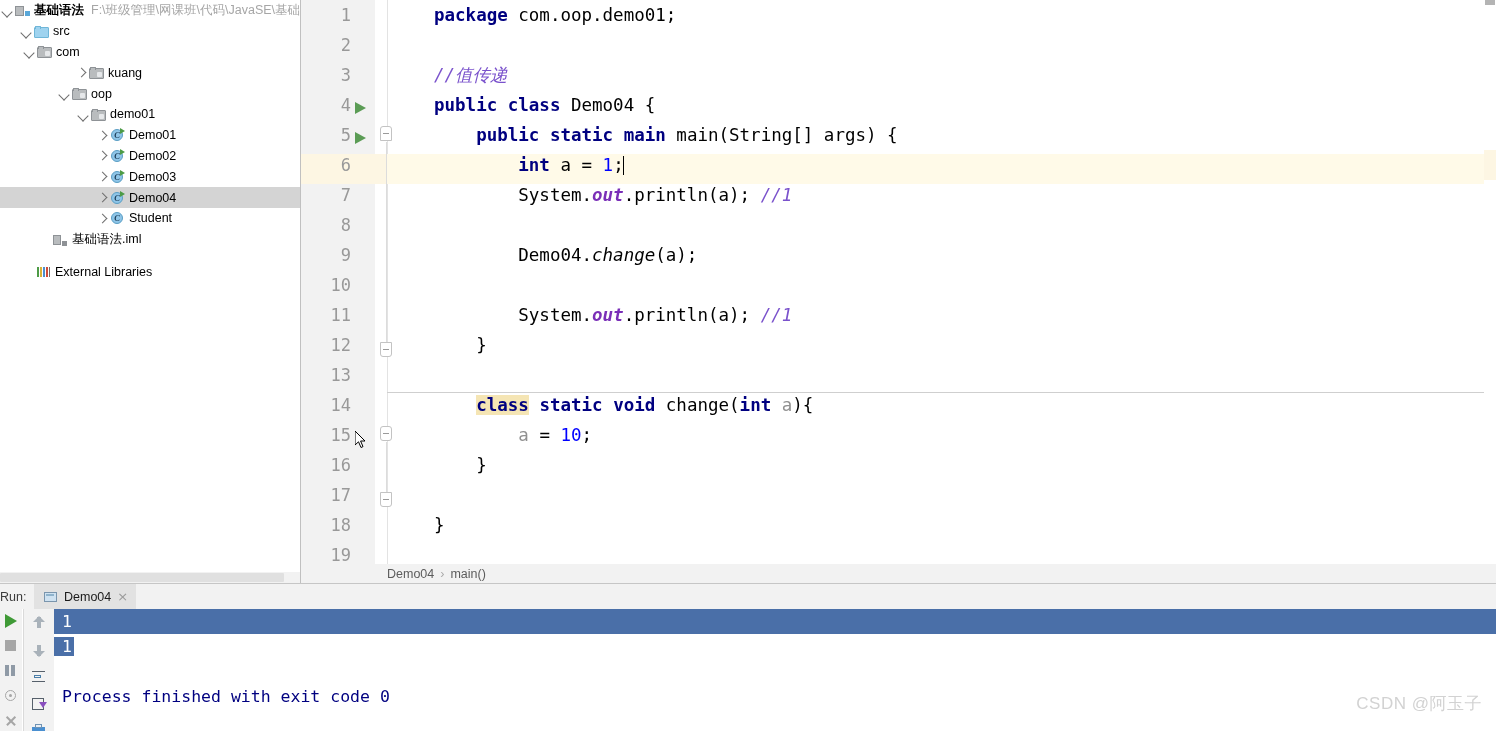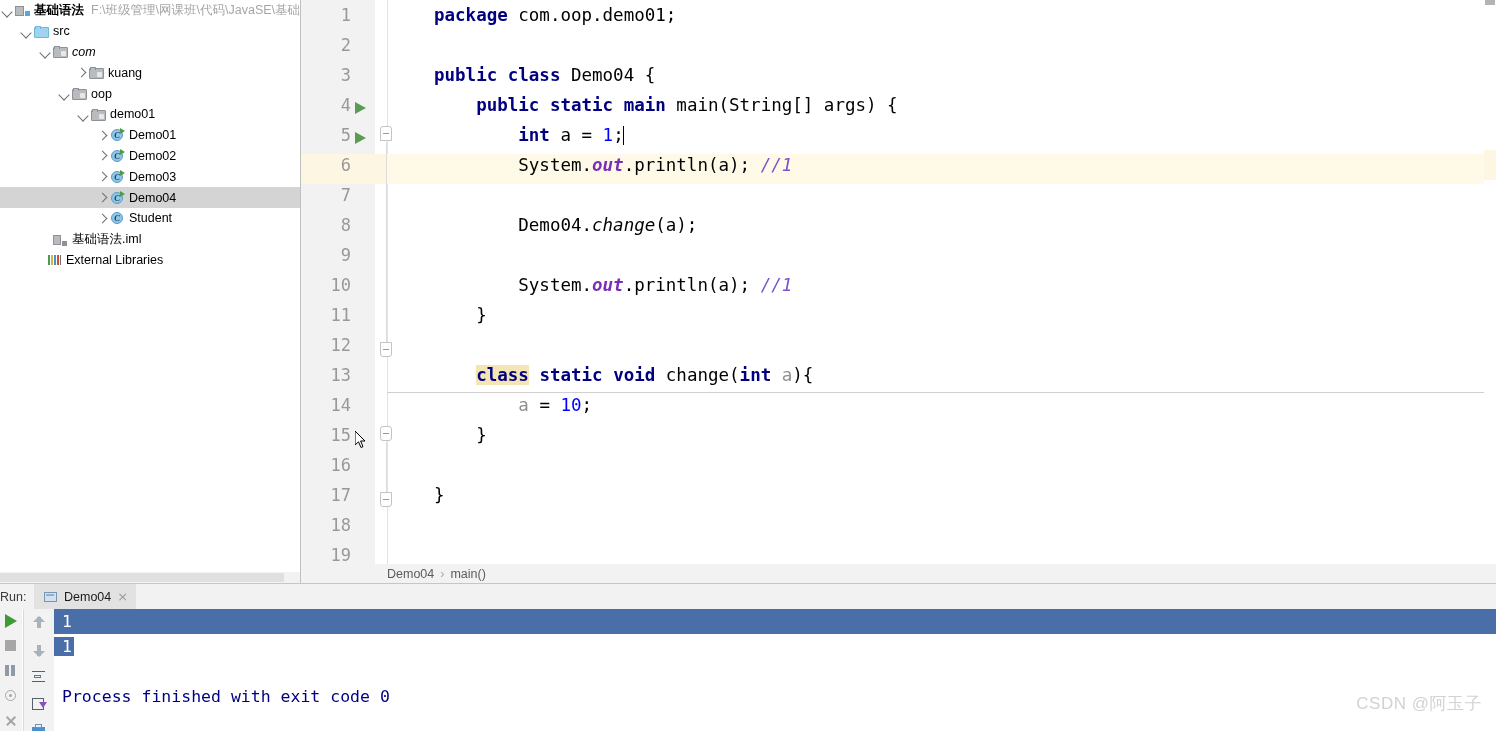--- a/index.html
+++ b/index.html
@@ -513,21 +513,21 @@
     </div>
 
     <div id="tree-items">
         <div class="tree-row" style="padding-left: 21px;">
           <span class="arrow down"></span>
           <span class="ic ic-folder">
             <i></i>
           </span>
           <span class="tree-label">src</span>
         </div>
-        <div class="tree-row" style="padding-left: 40px; font-style: italic;">
+        <div class="tree-row" style="padding-left: 24px;">
           <span class="arrow down"></span>
           <span class="ic ic-folder gray">
             <i></i>
           </span>
           <span class="tree-label">com</span>
         </div>
         <div class="tree-row" style="padding-left: 76px;">
           <span class="arrow right"></span>
           <span class="ic ic-folder gray">
             <i></i>
@@ -583,21 +583,21 @@
           </span>
           <span class="tree-label">Student</span>
         </div>
         <div class="tree-row" style="padding-left: 40px;">
           <span class="arrow none"></span>
           <span class="ic ic-iml">
             <i></i>
           </span>
           <span class="tree-label">基础语法.iml</span>
         </div>
-        <div class="tree-row" style="padding-left: 34px;">
+        <div class="tree-row" style="padding-left: 23px; margin-top: 12px;">
           <span class="arrow none"></span>
           <span class="ic ic-libs">
             <i></i>
           </span>
           <span class="tree-label">External Libraries</span>
         </div>
       </div>
 
     <div id="project-hscroll">
       <div class="thumb"></div>
@@ -654,20 +654,21 @@
         <div class="lnum" style="position: relative;">15</div>
         <div class="lnum" style="position: relative;">16</div>
         <div class="lnum" style="position: relative;">17</div>
         <div class="lnum" style="position: relative;">18</div>
         <div class="lnum" style="position: relative;">19</div>
       </div>
 
     <div class="code-area">
       <div class="line"><span class="kw">package</span> com.oop.demo01;</div>
       <div class="line"> </div>
+      <div class="line"><span class="cmt">//值传递</span></div>
       <div class="line"><span class="kw">public class</span> Demo04 {</div>
       <div class="line">    <span class="kw">public static main</span> main(String[] args) {</div>
       <div class="line">        <span class="kw">int</span> a = <span class="num">1</span>;<span class="caret"></span></div>
       <div class="line">        System.<span class="stat">out</span>.println(a); <span class="cmt">//1</span></div>
       <div class="line"> </div>
       <div class="line">        Demo04.<span class="ital">change</span>(a);</div>
       <div class="line"> </div>
       <div class="line">        System.<span class="stat">out</span>.println(a); <span class="cmt">//1</span></div>
       <div class="line">    }</div>
       <div class="line"> </div>

